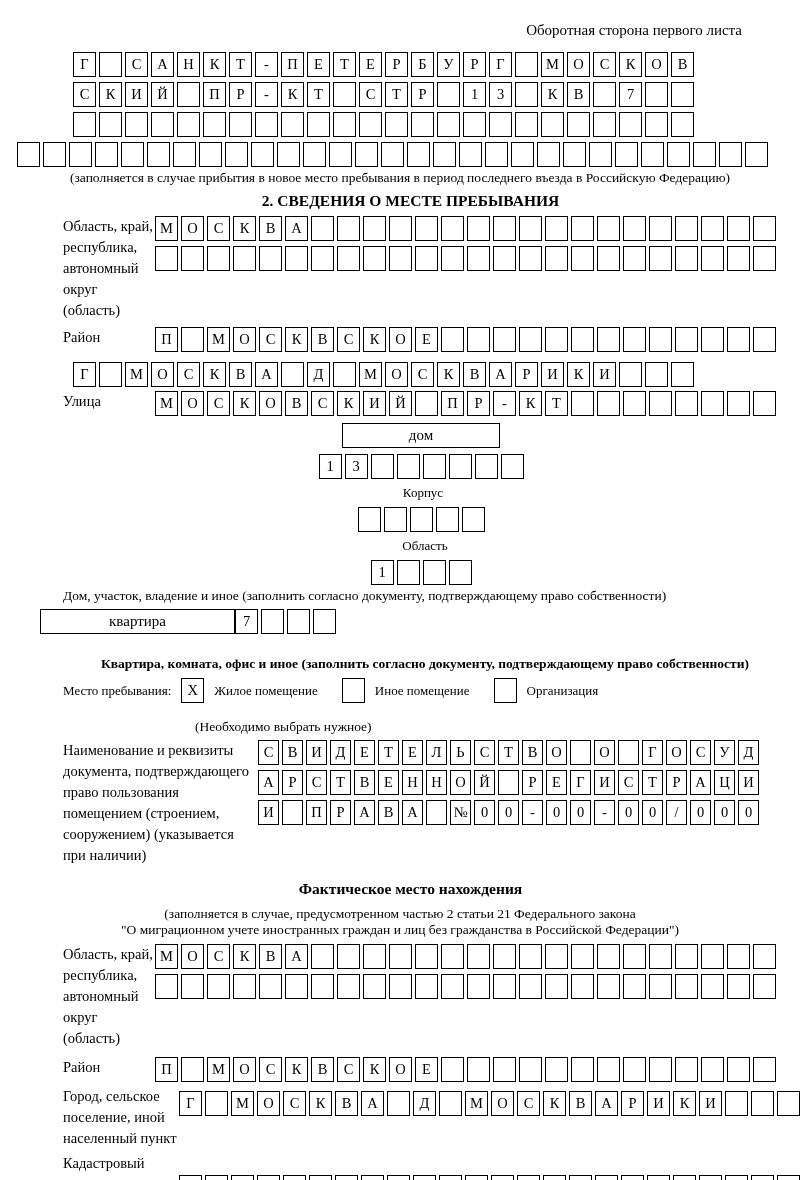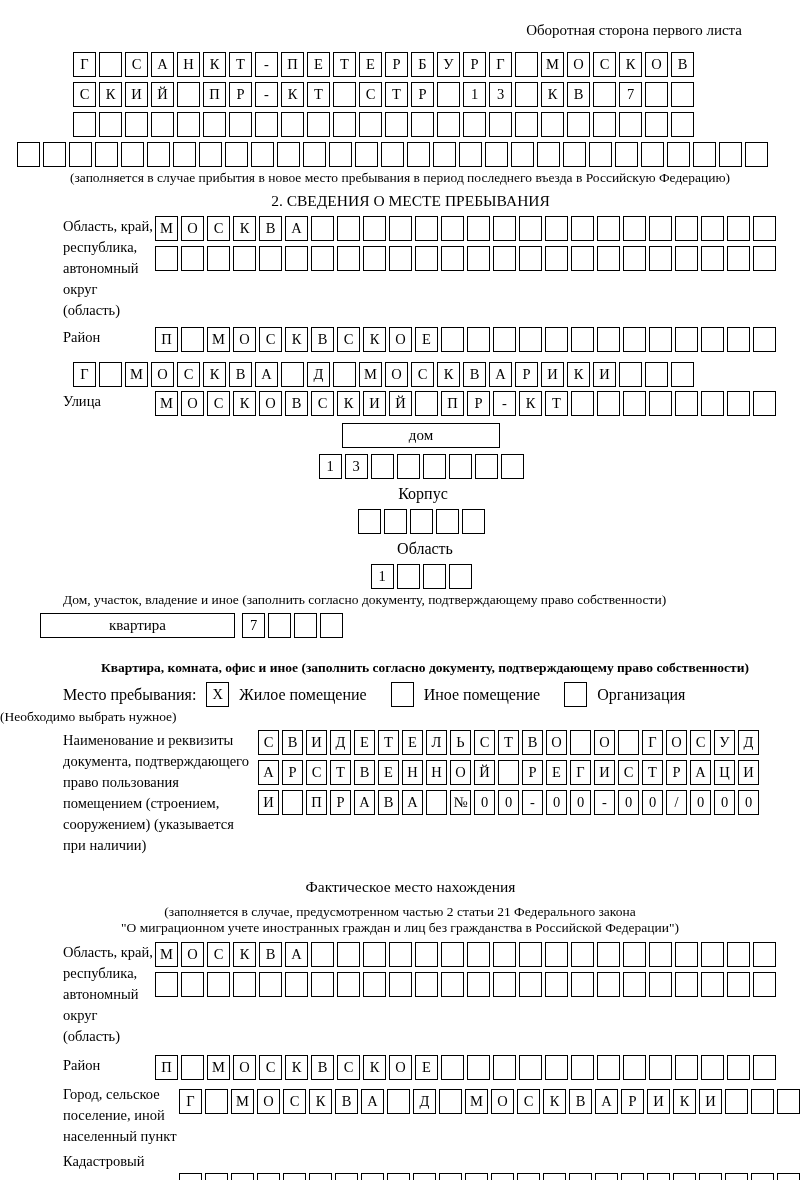--- a/index.html
+++ b/index.html
@@ -18,22 +18,22 @@
     width:23px;height:25px;border:1.7px solid #000;box-sizing:border-box;
     display:flex;align-items:center;justify-content:center;
     font-size:14.5px;flex:0 0 auto;background:#fff;
   }
   .cells-sm .cell{width:21px;height:25px;}
   .labelbox{
     border:1.7px solid #000;box-sizing:border-box;height:25px;
     display:flex;align-items:center;justify-content:center;font-size:15px;
   }
   .caption{font-size:13.5px;text-align:center;}
-  .sect-title{font-weight:normal;font-size:15.5px;text-align:center;padding-left:21px;}
-  .inline-lbl{font-size:16px;white-space:nowrap;}
+  .sect-title{font-weight:bold;font-size:15.5px;text-align:center;padding-left:21px;}
+  .inline-lbl{font-size:13px;white-space:nowrap;}
 </style>
 </head>
 <body>
 
 <div class="page">
 
   <div class="hdr">Оборотная сторона первого листа</div>
 
   <div class="group" style="margin:52px 0 0 73px;">
     <div class="rows">
@@ -322,41 +322,41 @@
     <span class="inline-lbl" style="margin-left:8px;">Область</span>
     <div class="cells">
         <div class="cell">1</div>
         <div class="cell"></div>
         <div class="cell"></div>
         <div class="cell"></div>
       </div>
   </div>
   <div class="caption" style="margin-top:3px;text-align:left;padding-left:63px;">Дом, участок, владение и иное (заполнить согласно документу, подтверждающему право собственности)</div>
 
-  <div class="frow" style="margin:5px 0 0 40px;align-items:center;gap:7px;">
+  <div class="frow" style="margin:5px 0 0 40px;align-items:center;gap:0;">
     <div class="labelbox" style="width:195px;">квартира</div>
     <div class="cells">
         <div class="cell">7</div>
         <div class="cell"></div>
         <div class="cell"></div>
         <div class="cell"></div>
       </div>
   </div>
   <div class="caption" style="margin-top:22px;text-align:left;padding-left:101px;font-weight:bold;">Квартира, комната, офис и иное (заполнить согласно документу, подтверждающему право собственности)</div>
 
   <div class="frow" style="margin:6px 0 0 63px;align-items:center;gap:10px;" id="stay-row">
     <span class="inline-lbl">Место пребывания:</span>
   <div class="cell">X</div>
       <span class="inline-lbl">Жилое помещение</span>
       <div class="cell" style="margin-left: 14px;"></div>
       <span class="inline-lbl">Иное помещение</span>
       <div class="cell" style="margin-left: 14px;"></div>
       <span class="inline-lbl">Организация</span>
     </div>
-  <div class="caption" style="text-align:left;margin-top:2px;">(Необходимо выбрать нужное)</div>
+  <div class="caption" style="text-align:left;padding-left:195px;margin-top:16px;">(Необходимо выбрать нужное)</div>
 
   <div class="group" style="margin:5px 0 0 63px;">
     <div class="glabel" style="width:192px;">Наименование и реквизиты документа, подтверждающего право пользования помещением (строением, сооружением) (указывается при наличии)</div>
     <div class="rows" style="margin-left:3px;">
       <div class="cells cells-sm">
           <div class="cell">С</div>
           <div class="cell">В</div>
           <div class="cell">И</div>
           <div class="cell">Д</div>
           <div class="cell">Е</div>
@@ -419,21 +419,21 @@
           <div class="cell">0</div>
           <div class="cell">0</div>
           <div class="cell">/</div>
           <div class="cell">0</div>
           <div class="cell">0</div>
           <div class="cell">0</div>
         </div>
     </div>
   </div>
 
-  <div class="sect-title" style="margin-top:22px;">Фактическое место нахождения</div>
+  <div class="sect-title" style="margin-top:14px;">Фактическое место нахождения</div>
   <div class="caption" style="margin-top:8px;">(заполняется в случае, предусмотренном частью 2 статьи 21 Федерального закона</div>
   <div class="caption">"О миграционном учете иностранных граждан и лиц без гражданства в Российской Федерации")</div>
 
   <div class="group" style="margin:6px 0 0 63px;">
     <div class="glabel" style="width:92px;">Область, край, республика, автономный округ (область)</div>
     <div class="rows">
       <div class="cells">
           <div class="cell">М</div>
           <div class="cell">О</div>
           <div class="cell">С</div>

